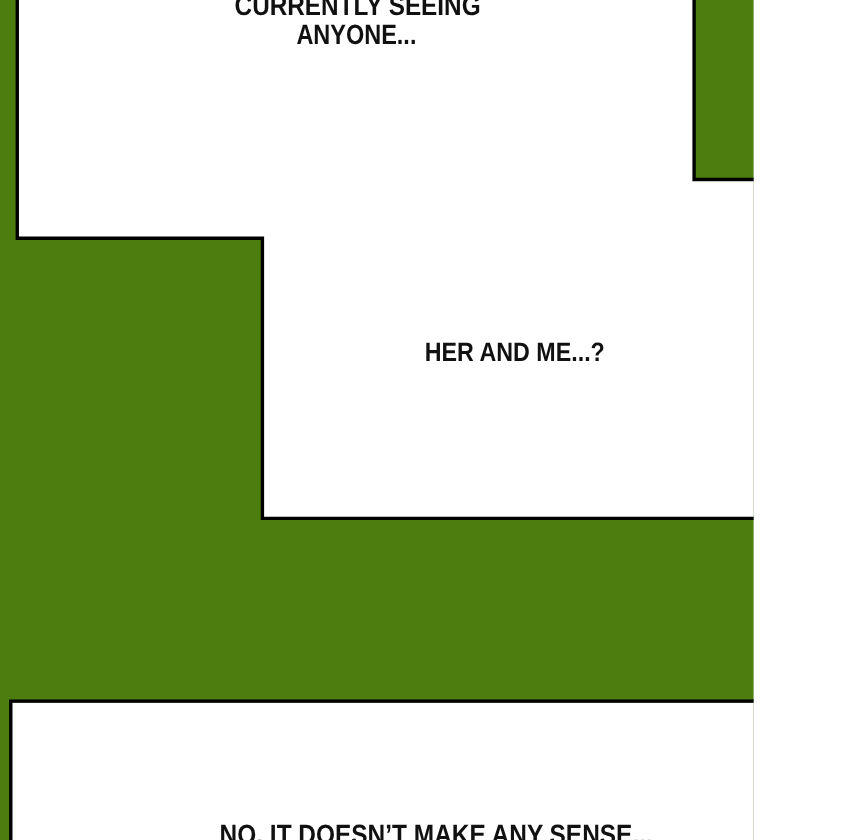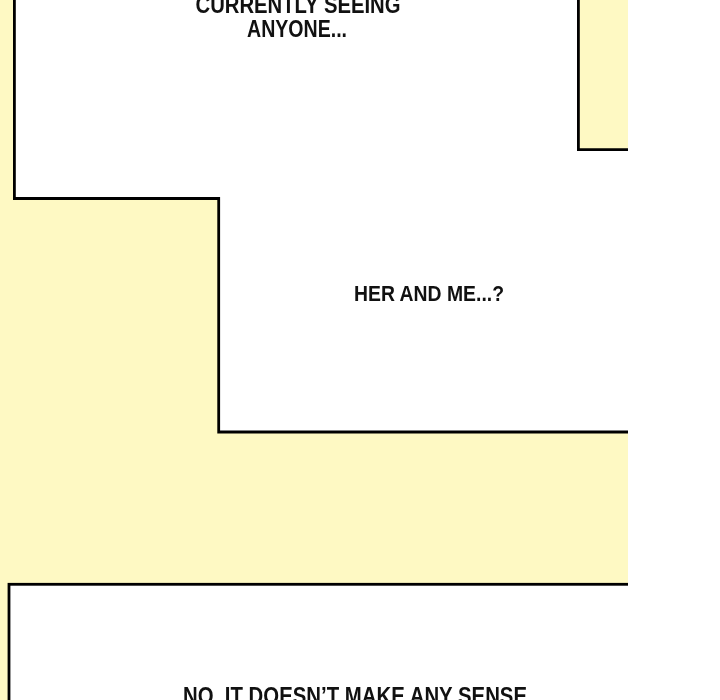--- a/index.html
+++ b/index.html
@@ -1,16 +1,16 @@
 <!DOCTYPE html>
 <html><head>
 <meta charset="utf-8">
 <style>
   html,body{margin:0;padding:0;background:#fff;}
-  #canvas{position:relative;width:628px;height:700px;overflow:hidden;background:#fef9c3;}
+  #canvas{position:relative;width:628px;height:700px;overflow:hidden;background:#4d7c0f;}
   svg{position:absolute;left:0;top:0;}
   text{font-family:"Liberation Sans",sans-serif;font-weight:bold;fill:#111;}
 </style>
 </head>
 <body>
 <div id="canvas">
 <svg width="720" height="700" viewBox="0 0 720 700">
 
   <path d="M 14.4 -12 L 14.4 198.5 L 218.7 198.5 L 218.7 432 L 639.4 432 L 639.4 149.6 L 578.4 149.6 L 578.4 -12 Z" fill="#ffffff" stroke="#000000" stroke-width="2.8" stroke-linejoin="miter"></path>
 

